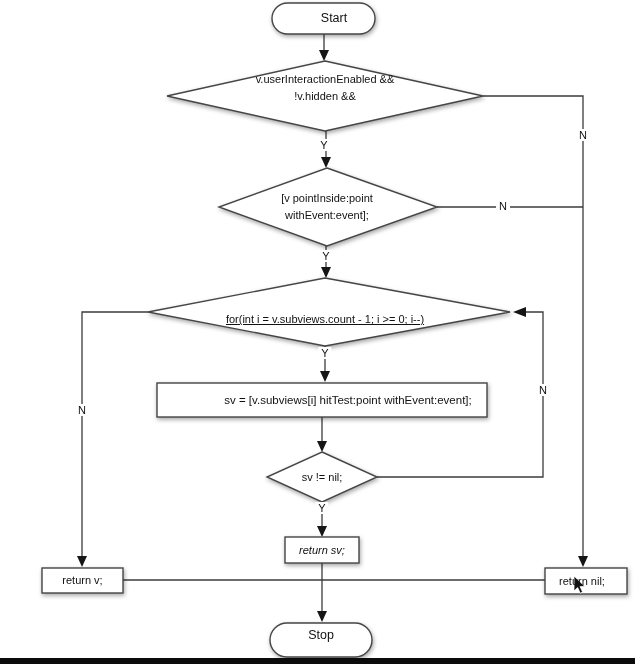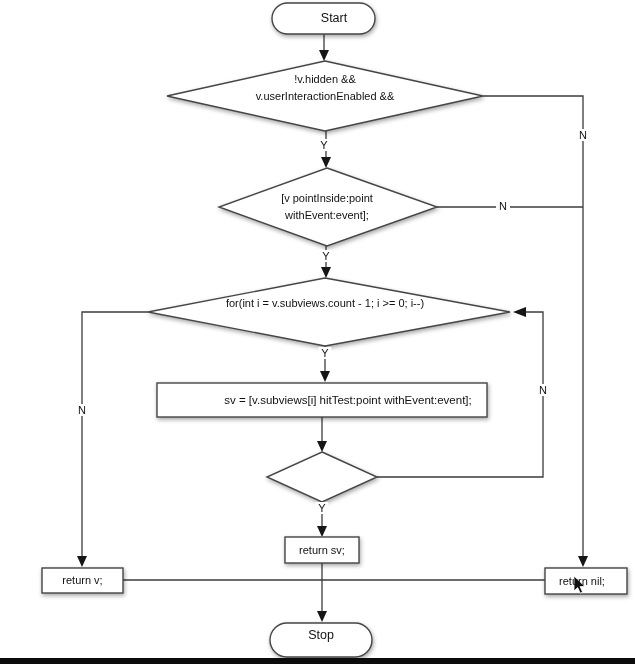--- a/index.html
+++ b/index.html
@@ -104,35 +104,36 @@
       <rect class="node" x="545" y="568" width="82" height="26"></rect>
       <rect class="node" x="270" y="623" width="102" height="34" rx="17"></rect>
     </g>
 
     <polygon points="574,576 574,591 577.7,587.6 580.2,593.2 582.6,592.1 580.1,586.6 585,586.6" fill="#111" stroke="#ffffff" stroke-width="0.8"></polygon>
   </svg>
 
   <div class="txt terminator-label" style="left:272px;top:3px;width:124px;height:31px;">Start</div>
 
   <div class="txt multi" style="left:185px;top:71px;width:280px;height:52px;">
+    <div>v.userInteractionEnabled &amp;&amp;</div>
     <div>!v.hidden &amp;&amp;</div>
-    <div>v.userInteractionEnabled &amp;&amp;</div>
   </div>
 
   <div class="txt multi" style="left:237px;top:190px;width:180px;height:34px;">
     <div>[v pointInside:point</div>
     <div>withEvent:event];</div>
   </div>
 
-  <div class="txt" style="left:165px;top:295px;width:320px;height:17px;">for(int i = v.subviews.count - 1; i &gt;= 0; i--)</div>
+  <div class="txt" style="left:165px;top:311px;width:320px;height:17px;text-decoration:underline;">for(int i = v.subviews.count - 1; i &gt;= 0; i--)</div>
 
   <div class="txt" style="left:157px;top:383px;width:382px;height:34px;font-size:11.5px;border-radius:6px;">sv = [v.subviews[i] hitTest:point withEvent:event];</div>
 
+  <div class="txt" style="left:272px;top:468px;width:100px;height:18px;">sv != nil;</div>
 
-  <div class="txt" style="left:285px;top:537px;width:74px;height:26px;">return sv;</div>
+  <div class="txt" style="left:285px;top:537px;width:74px;height:26px;font-style:italic;">return sv;</div>
 
   <div class="txt" style="left:42px;top:568px;width:81px;height:25px;">return v;</div>
 
   <div class="txt" style="left:545px;top:568px;width:74px;height:26px;">return nil;</div>
 
   <div class="txt terminator-label" style="left:270px;top:623px;width:102px;height:25px;">Stop</div>
 
   <div class="edge-label" style="left:324px;top:145px;">Y</div>
   <div class="edge-label" style="left:326px;top:256px;">Y</div>
   <div class="edge-label" style="left:325px;top:353px;">Y</div>

